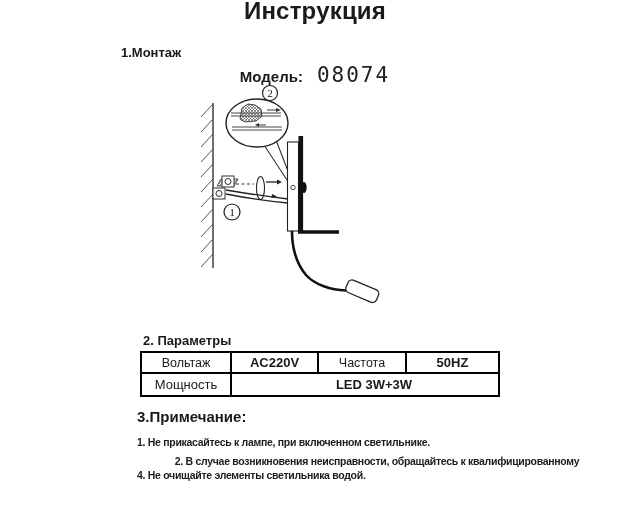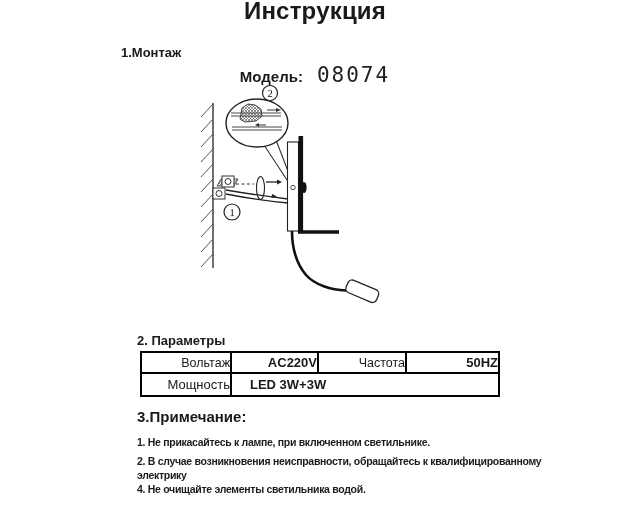--- a/index.html
+++ b/index.html
@@ -21,43 +21,43 @@
     position:absolute;top:27px;left:0;width:630px;
     display:flex;justify-content:center;align-items:baseline;gap:14px;margin-top:36px;
   }
   .model-label{font-size:15px;font-weight:bold;}
   .model-value{
     font-family:"DejaVu Sans Mono",monospace;
     font-size:21px;font-weight:normal;letter-spacing:2px;color:#222;
   }
   .sec-heading{position:absolute;font-weight:bold;font-size:13px;}
   .h-montage{left:121px;top:45px;}
-  .h-params{left:137px;top:333px;}
+  .h-params{left:143px;top:333px;}
   .h-notes{left:137px;top:408px;font-size:15px;text-align:center;}
   .diagram{position:absolute;left:185px;top:78px;width:210px;height:255px;}
   .diagram text{
     font-family:"Liberation Serif","DejaVu Serif",serif;
     font-size:10.5px;fill:#111;
   }
   .params-table{
     position:absolute;left:140px;top:351px;
     border-collapse:collapse;table-layout:fixed;width:350px;
   }
   .params-table td{
     border:2px solid #000;
-    font-size:12.5px;text-align:right;vertical-align:middle;
+    font-size:12.5px;text-align:center;vertical-align:middle;
     height:19px;padding:0;
   }
   .params-table tr:last-child td{height:21px;font-size:13px;}
   .params-table td.bold{font-weight:bold;font-size:13px;}
-  .params-table td.left{text-align:left;padding-left:18px;}
+  .params-table td.left{text-align:center;padding-left:18px;}
   .col-a{width:88px;}.col-b{width:85px;margin-top:20px;}.col-c{width:86px;}.col-d{width:91px;}
   .notes{position:absolute;left:137px;top:435px;width:480px;}
   .note{margin:0 0 5px 0;}
-  .note.tight{margin-bottom:0px;}
+  .note.tight{margin-bottom:0px;text-align:center;}
   .note-line{
     font-size:10.5px;font-weight:bold;line-height:14px;
     letter-spacing:-0.3px;white-space:nowrap;color:#1c1c1c;
   }
   .note-num{font-weight:bold;}
 </style>
 </head>
 <body>
 
 <div class="page">
@@ -158,20 +158,19 @@
     </table>
 
   <div class="sec-heading h-notes">3.Примечание:</div>
 
   <div class="notes">
     <div class="note">
       <div class="note-line"><span class="note-num">1.</span> <span>Не прикасайтесь к лампе, при включенном светильнике.</span></div>
     </div>
     <div class="note tight">
       <div class="note-line"><span class="note-num">2.</span> <span>В случае возникновения неисправности, обращайтесь к квалифицированному</span></div>
-      <div class="note-line">электрику</div>
     </div>
     <div class="note">
       <div class="note-line"><span class="note-num">4.</span> <span>Не очищайте элементы светильника водой.</span></div>
     </div>
   </div>
 
 </div>
 
 </body></html>

